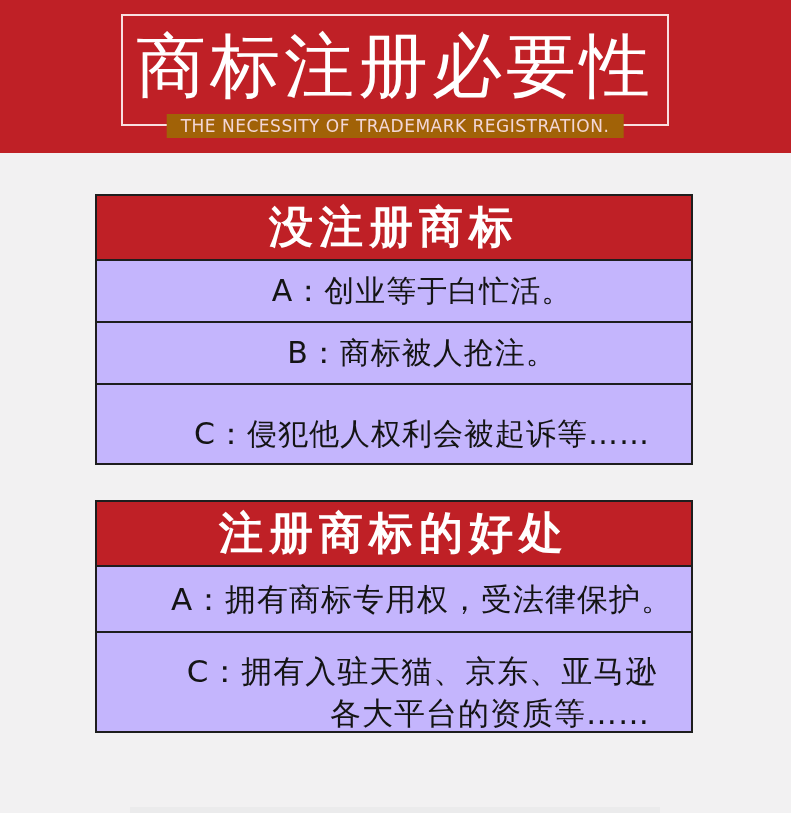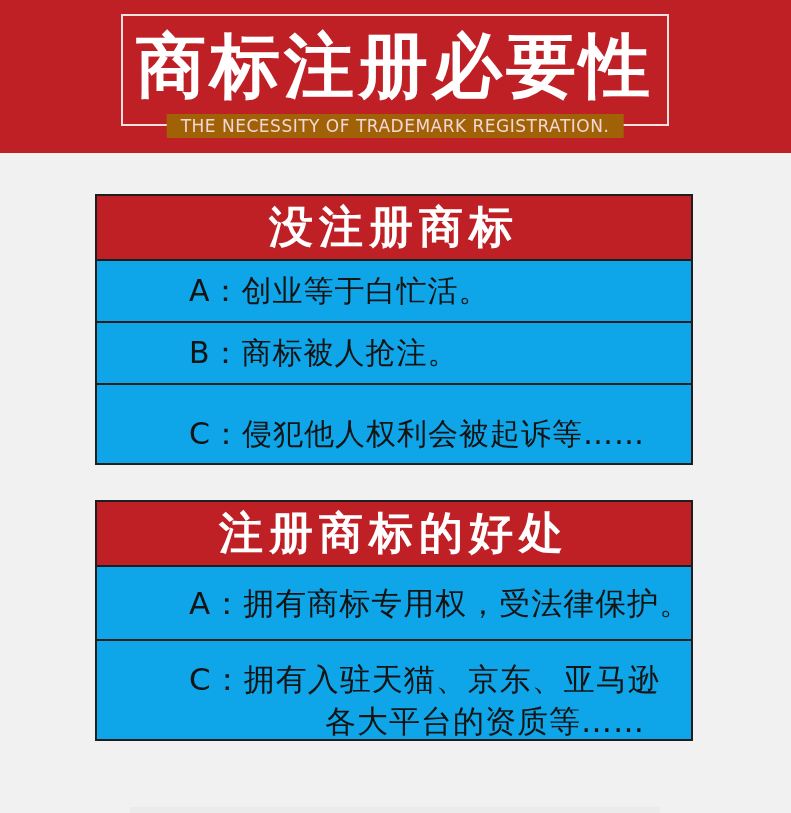--- a/index.html
+++ b/index.html
@@ -32,21 +32,21 @@
     border: 2px solid rgba(253,240,240,0.92);
   }
   .banner-title {
     position: absolute;
     left: 0; top: 2px;
     width: 100%;
     margin: 0;
     text-align: center;
     font-size: 70px;
     line-height: 96px;
-    font-weight: 700;
+    font-weight: 400;
     letter-spacing: 4px;
     color: #FFFFFF;
     white-space: nowrap;
   }
   .banner-subtitle {
     position: absolute;
     left: 50%;
     bottom: -2px;
     transform: translate(-50%, 50%);
     background: #a16207;
@@ -56,21 +56,21 @@
     color: #F3D6D6;
     white-space: nowrap;
   }
 
   
   .section {
     position: absolute;
     left: 95px;
     width: 598px;
     border: 2px solid #1E1E1E;
-    background: #0ea5e9;
+    background: #c4b5fd;
     box-sizing: border-box;
   }
   .section-1 { top: 194px; }
   .section-2 { top: 500px; }
 
   .section-header {
     height: 63px;
     background: #BF2026;
     border-bottom: 2px solid #1E1E1E;
     color: #FFFFFF;
@@ -81,33 +81,34 @@
     align-items: center;
     justify-content: center;
     white-space: nowrap;
   }
 
   .row {
     border-bottom: 2px solid #1E1E1E;
     display: flex;
     flex-direction: column;
     justify-content: center;
-    padding-left: 92px;
+    padding-left: 64px;
     padding-right: 8px;
     box-sizing: border-box;
     font-size: 30px;
     letter-spacing: 1px;
     color: #141414;
     line-height: 42px;
+    align-items: center;
   }
   .row:last-child { border-bottom: none; margin-top: 20px; }
 
   .section-1 .row { height: 62px; }
   .section-1 .row:last-child { height: 58px; }
-  .section-2 .row { height: 74px; font-size: 31px; }
+  .section-2 .row { height: 66px; font-size: 31px; }
   .section-2 .row-tall { height: 78px; }
 
   .row-line { white-space: nowrap; }
   .row-line-2 { white-space: nowrap; padding-left: 136px; }
 
   
   .bottom-divider {
     position: absolute;
     left: 130px;
     bottom: 0;

